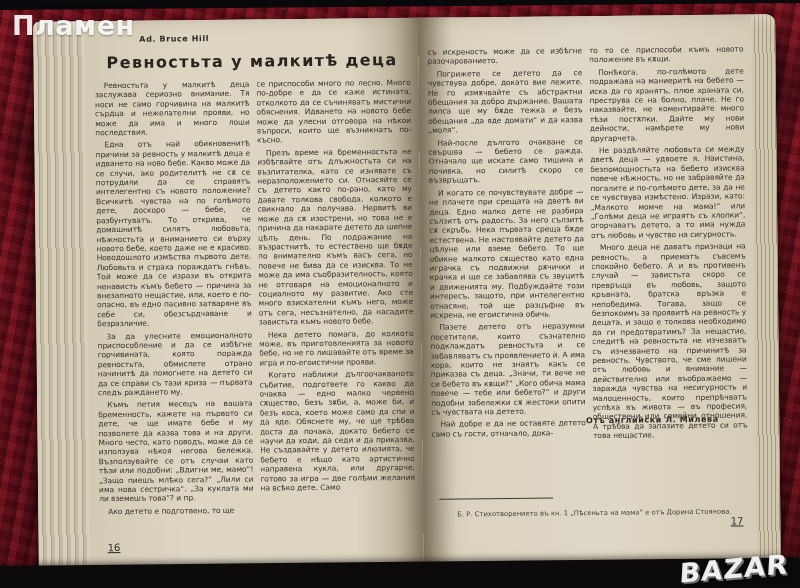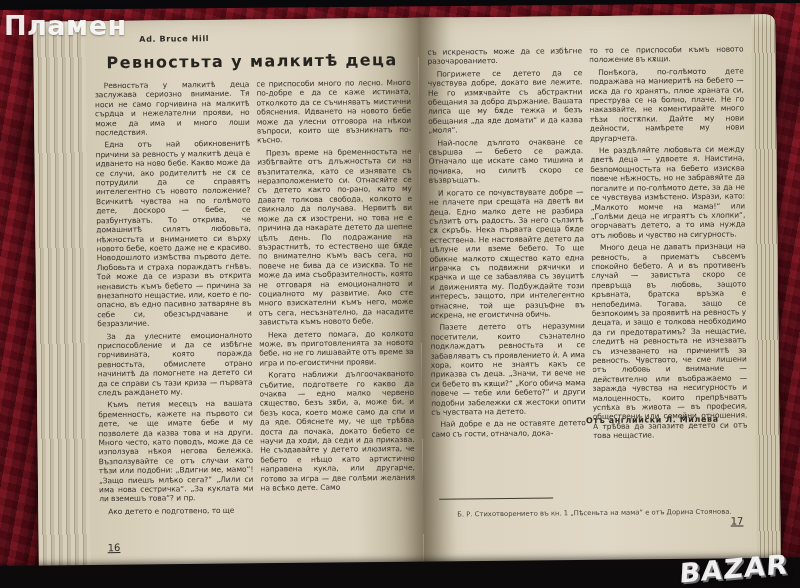--- a/index.html
+++ b/index.html
@@ -51,21 +51,21 @@
   .para{margin:0 0 3px 0;text-indent:9px;}
   .col.cont .para:first-child{text-indent:0;}
   .pagenum{position:absolute;font-size:10px;color:#2e2c26;text-decoration:underline;}
   .pagenum.pl{left:17px;bottom:20px;}
   .pagenum.pr{right:13px;bottom:40px;}
   .byline{position:absolute;top:400px;right:24px;width:158px;text-align:center;
     font-size:8px;font-weight:bold;letter-spacing:.6px;color:#2c2a24;}
   .footnote-rule{position:absolute;left:16px;bottom:70px;width:114px;border-top:1px solid #3c392f;}
   .footnote{position:absolute;left:16px;right:4px;bottom:50px;font-size:6.8px;
     line-height:8.6px;color:#45423a;text-indent:18px;}
-  .wm-plamen{position:absolute;left:4px;top:10px;font-size:27px;font-weight:bold;
+  .wm-plamen{position:absolute;left:12px;top:10px;font-size:27px;font-weight:bold;
     color:rgba(255,255,255,.9);letter-spacing:.5px;
     text-shadow:0 1px 2px rgba(0,0,0,.35);z-index:5;}
   .wm-bazar{position:absolute;right:12px;bottom:4px;font-size:27px;font-weight:bold;
     color:rgba(248,248,248,.95);letter-spacing:1px;z-index:5;
     transform:skewX(-8deg) rotate(-5deg);
     text-shadow:2px 2px 0 rgba(130,130,135,.85), 3px 3px 5px rgba(0,0,0,.55);}
 </style>
 </head>
 <body>
 

